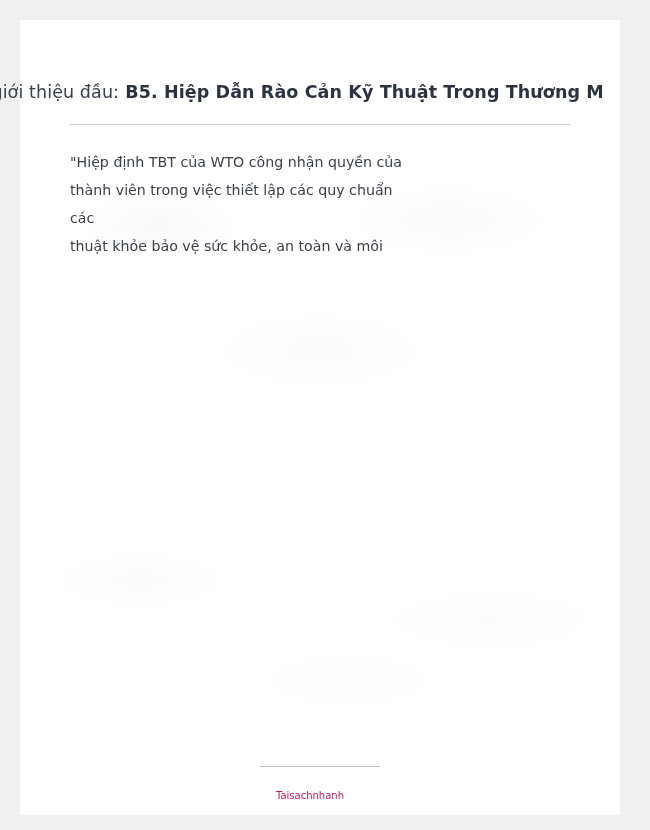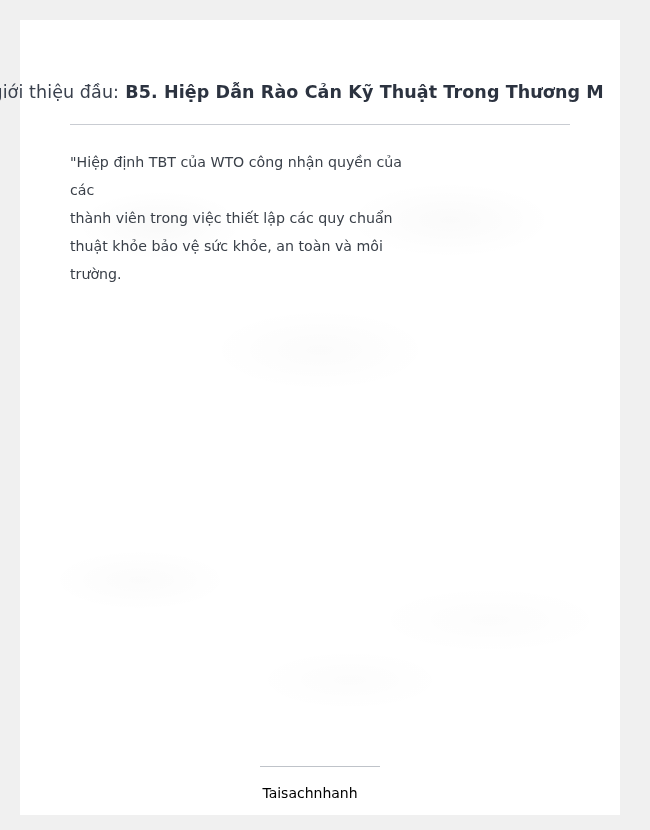--- a/index.html
+++ b/index.html
@@ -82,22 +82,22 @@
     height: 1px;
     background: #bfc3c9;
   }
   .footer-text {
     position: absolute;
     bottom: 14px;
     left: 0;
     width: 580px;
     text-align: center;
     font-family: "DejaVu Sans", sans-serif;
-    font-size: 14px;
-    color: #000000;
+    font-size: 10px;
+    color: #be185d;
   }
 
   
   .paper-noise {
     position: absolute;
     inset: 0;
     pointer-events: none;
     background:
       radial-gradient(ellipse 120px 50px at 140px 205px, rgba(0,0,0,0.022), rgba(0,0,0,0) 70%),
       radial-gradient(ellipse 150px 55px at 430px 200px, rgba(0,0,0,0.018), rgba(0,0,0,0) 70%),
@@ -119,18 +119,17 @@
 
   <div class="doc-title">
     <span class="title-prefix">ời giới thiệu đầu:</span>
     <span>B5. Hiệp Dẫn Rào Cản Kỹ Thuật Trong Thương M</span>
   </div>
 
   <div class="title-rule"></div>
 
   <div class="body-text">
     <div class="line">"Hiệp định TBT của WTO công nhận quyền của</div>
+    <div class="line">thành viên trong việc thiết lập các quy chuẩn</div>
     <div class="line">các</div>
-    <div class="line">thành viên trong việc thiết lập các quy chuẩn</div>
     <div class="line">thuật khỏe bảo vệ sức khỏe, an toàn và môi</div>
-    <div class="line">trường.</div>
   </div>
 </div>
 
 </body></html>

